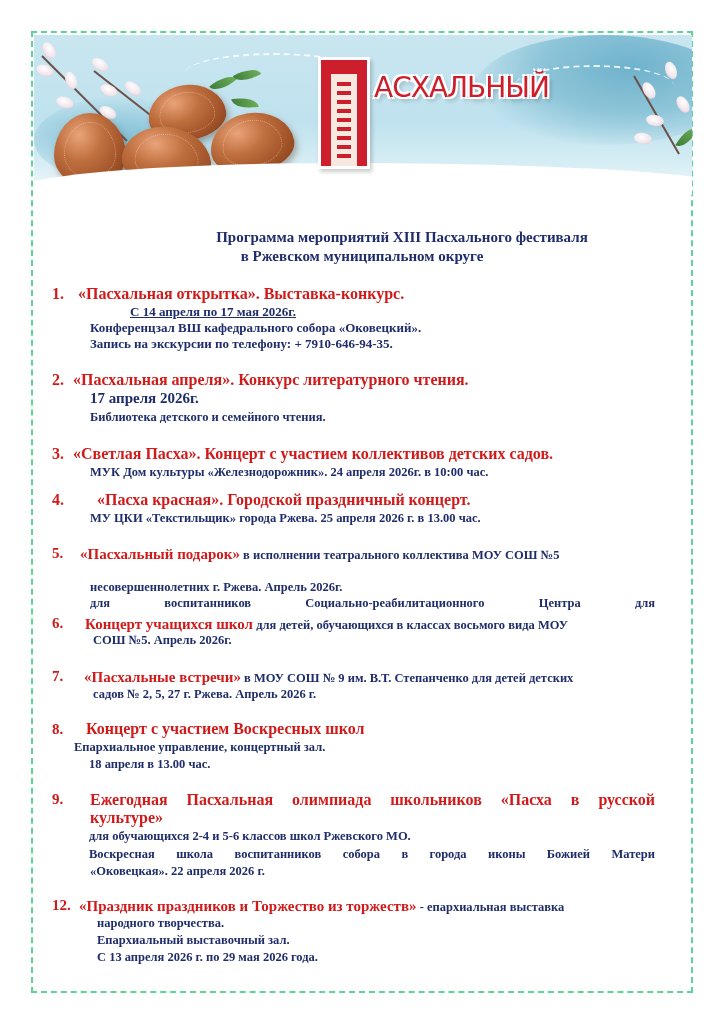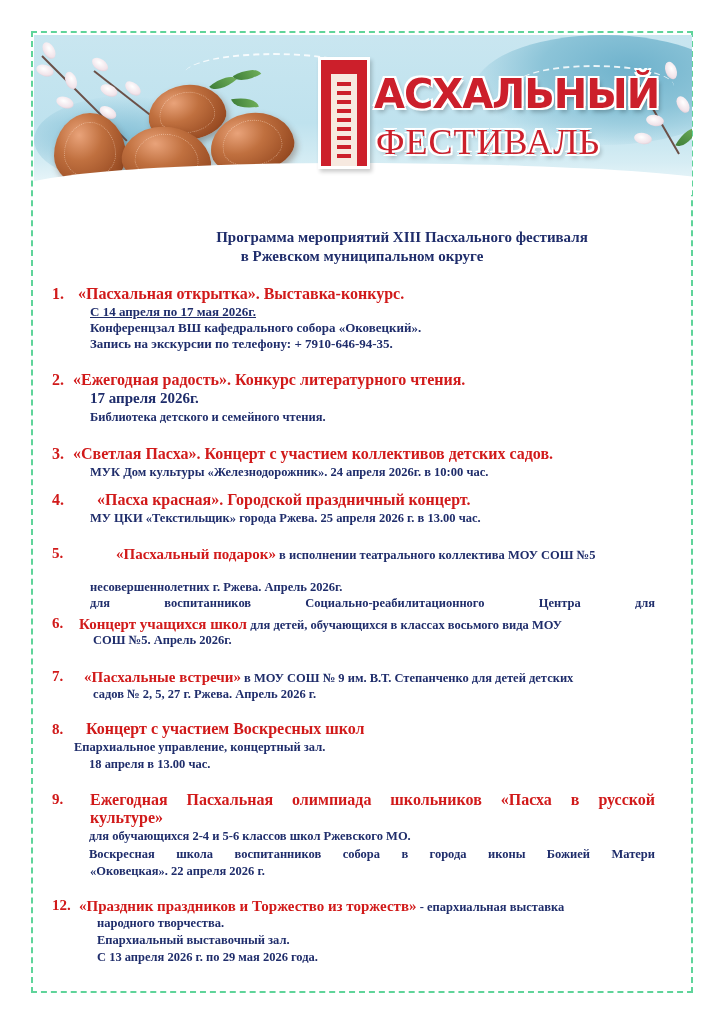--- a/index.html
+++ b/index.html
@@ -32,40 +32,40 @@
     .logo { position:absolute; left: 284px; top: 18px; width: 330px; height: 120px; }
     .logo .bigP {
       position:absolute; left: 0; top: 4px; width: 52px; height: 112px;
       border: 3px solid #ffffff; box-sizing: border-box; background: #cc1f2b;
       box-shadow: 2px 3px 4px rgba(0,0,0,0.2);
     }
     .logo .bigP::before { content:""; position:absolute; left: 10px; top: 14px; width: 26px; height: 92px; background: #f7e9e0; }
     .logo .bigP::after { content:""; position:absolute; left: 16px; top: 22px; width: 14px; height: 78px;
       background: repeating-linear-gradient(180deg, #cc1f2b 0 4px, transparent 4px 9px); }
     .logo .line1 {
-      position:absolute; left: 56px; top: 18px; font-family: "DejaVu Sans", sans-serif; font-weight: bold;
-      font-size: 40px; color: #cc1f2b; letter-spacing: -1px;
+      position:absolute; left: 56px; top: 18px; font-family: "DejaVu Sans", sans-serif; font-weight: normal;
+      font-size: 28px; color: #cc1f2b; letter-spacing: -1px;
       text-shadow: -2px -2px 0 #fff, 2px -2px 0 #fff, -2px 2px 0 #fff, 2px 2px 0 #fff, 3px 4px 4px rgba(0,0,0,0.25);
     }
     .logo .line2 {
       position:absolute; left: 58px; top: 68px; font-family: "Liberation Serif", serif;
       font-size: 36px; color: #cc1f2b; letter-spacing: 1px;
       text-shadow: -2px -2px 0 #fff, 2px -2px 0 #fff, -2px 2px 0 #fff, 2px 2px 0 #fff, 3px 4px 4px rgba(0,0,0,0.25);
     }
 
     .content { position: absolute; left: 0; top: 0; width: 724px; }
     .title { position:absolute; left: 0; width: 724px; text-align:center; color:#1f2d6b; font-weight:bold; font-size: 15px; line-height: 19px; }
     .red { color: #d11a1a; font-weight: bold; }
     .blue { color: #1f2d6b; font-weight: bold; }
     .line { position: absolute; white-space: nowrap; }
     .h15 { font-size: 15px; }
     .h16 { font-size: 16px; }
     .s13 { font-size: 13px; }
     .s12 { font-size: 12.5px; }
-    .u { text-decoration: underline; }
+    .u { text-decoration: underline; margin-left: 40px; }
   </style>
 </head>
 <body>
 
 <div class="frame"></div>
 
 <div class="banner">
   <div class="blot1"></div>
   <div class="blot2"></div>
   <div class="dash" style="left:150px;top:18px;width:180px;height:40px;"></div>
@@ -98,62 +98,61 @@
   <div class="bud" style="left:640px;top:64px;transform:rotate(60deg);"></div>
   <div class="bud" style="left:612px;top:80px;transform:rotate(10deg);"></div>
   <div class="bud" style="left:600px;top:98px;transform:rotate(10deg);"></div>
   <div class="leaf" style="left:640px;top:96px;transform:rotate(-60deg);"></div>
 
   <div class="snow"></div>
 
   <div class="logo">
     <div class="bigP"></div>
     <div class="line1">АСХАЛЬНЫЙ</div>
-    <div class="line2">ФЕСТИВАЛЬ</div>
   </div>
 </div>
 
 <div class="content">
   <div class="title" style="top:228px;margin-left:40px;">Программа мероприятий XIII Пасхального фестиваля</div>
   <div class="title" style="top:247px;">в Ржевском муниципальном округе</div>
 
   <div class="line red h16" style="left:52px;top:285px;">1.</div>
   <div class="line red h16" style="left:78px;top:285px;">«Пасхальная открытка». Выставка-конкурс.</div>
   <div class="line blue s13 u" style="left:90px;top:304px;">С 14 апреля по 17 мая 2026г.</div>
   <div class="line blue s13" style="left:90px;top:320px;">Конференцзал ВШ кафедрального собора «Оковецкий».</div>
   <div class="line blue s13" style="left:90px;top:336px;">Запись на экскурсии по телефону: + 7910-646-94-35.</div>
 
   <div class="line red h16" style="left:52px;top:371px;">2.</div>
-  <div class="line red h16" style="left:73px;top:371px;">«Ежегодная радость». Конкурс литературного чтения.</div>
+  <div class="line red h16" style="left:73px;top:371px;">«Пасхальная апреля». Конкурс литературного чтения.</div>
   <div class="line blue h15" style="left:90px;top:390px;">17 апреля 2026г.</div>
   <div class="line blue s12" style="left:90px;top:410px;">Библиотека детского и семейного чтения.</div>
 
   <div class="line red h16" style="left:52px;top:445px;">3.</div>
   <div class="line red h16" style="left:73px;top:445px;">«Светлая Пасха».  Концерт  с участием коллективов детских садов.</div>
   <div class="line blue s12" style="left:90px;top:465px;">МУК  Дом культуры «Железнодорожник». 24 апреля 2026г.  в 10:00 час.</div>
 
   <div class="line red h16" style="left:52px;top:491px;">4.</div>
   <div class="line red h16" style="left:73px;top:491px;margin-left:24px;">«Пасха красная». Городской праздничный концерт.</div>
   <div class="line blue s12" style="left:90px;top:511px;">МУ ЦКИ «Текстильщик» города Ржева. 25 апреля 2026 г. в 13.00 час.</div>
 
   <div class="line red h15" style="left:52px;top:545px;">5.</div>
-  <div class="line" style="left:80px;top:545px;margin-left:36px;">
+  <div class="line" style="left:80px;top:545px;">
     <span class="red h15">«Пасхальный подарок»</span><span class="blue s12"> в исполнении  театрального коллектива МОУ СОШ №5</span>
   </div>
   <div class="line blue s12" style="left:90px;top:564px;width:565px;display:flex;justify-content:space-between;margin-top:32px;">
     <span>для</span>
       <span>воспитанников</span>
       <span>Социально-реабилитационного</span>
       <span>Центра</span>
       <span>для</span>
   </div>
   <div class="line blue s12" style="left:90px;top:580px;">несовершеннолетних  г. Ржева. Апрель 2026г.</div>
 
   <div class="line red h15" style="left:52px;top:615px;">6.</div>
-  <div class="line" style="left:79px;top:615px;">
+  <div class="line" style="left:85px;top:615px;">
     <span class="red h15">Концерт учащихся школ</span><span class="blue s12"> для детей, обучающихся в классах восьмого вида МОУ</span>
   </div>
   <div class="line blue s12" style="left:93px;top:633px;">СОШ №5.    Апрель 2026г.</div>
 
   <div class="line red h15" style="left:52px;top:668px;">7.</div>
   <div class="line" style="left:84px;top:668px;">
     <span class="red h15">«Пасхальные встречи»</span><span class="blue s12"> в МОУ СОШ № 9 им. В.Т. Степанченко для детей детских</span>
   </div>
   <div class="line blue s12" style="left:93px;top:687px;">садов № 2, 5, 27 г. Ржева.  Апрель 2026 г.</div>
 

